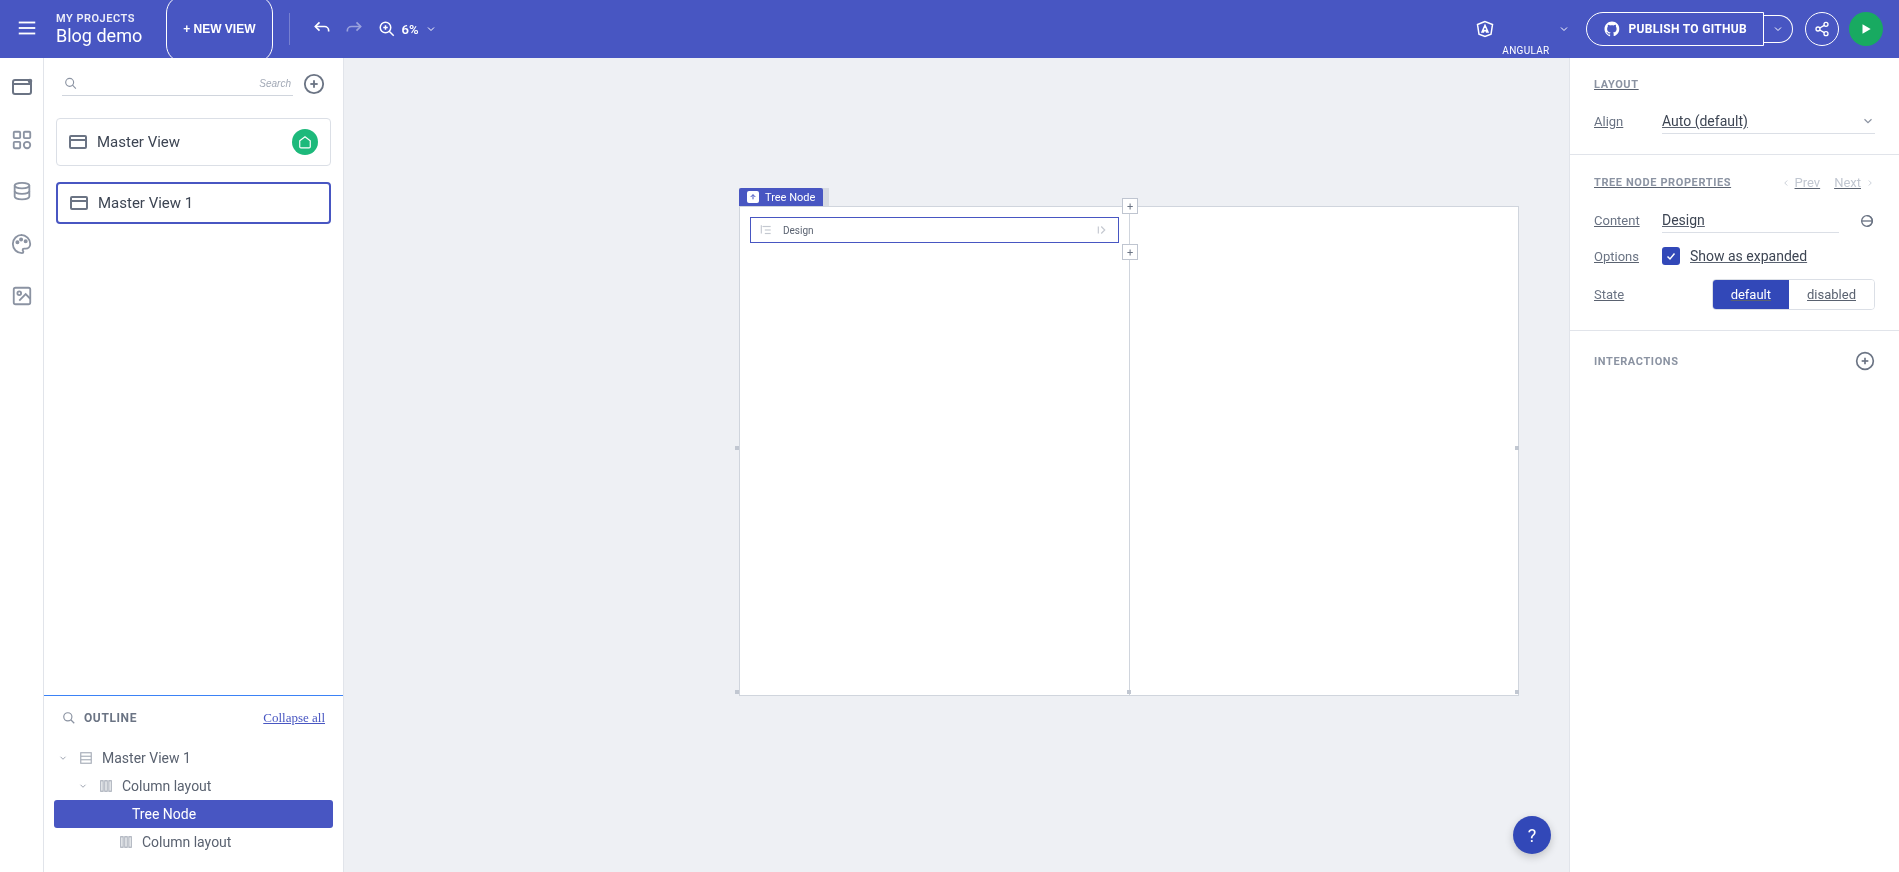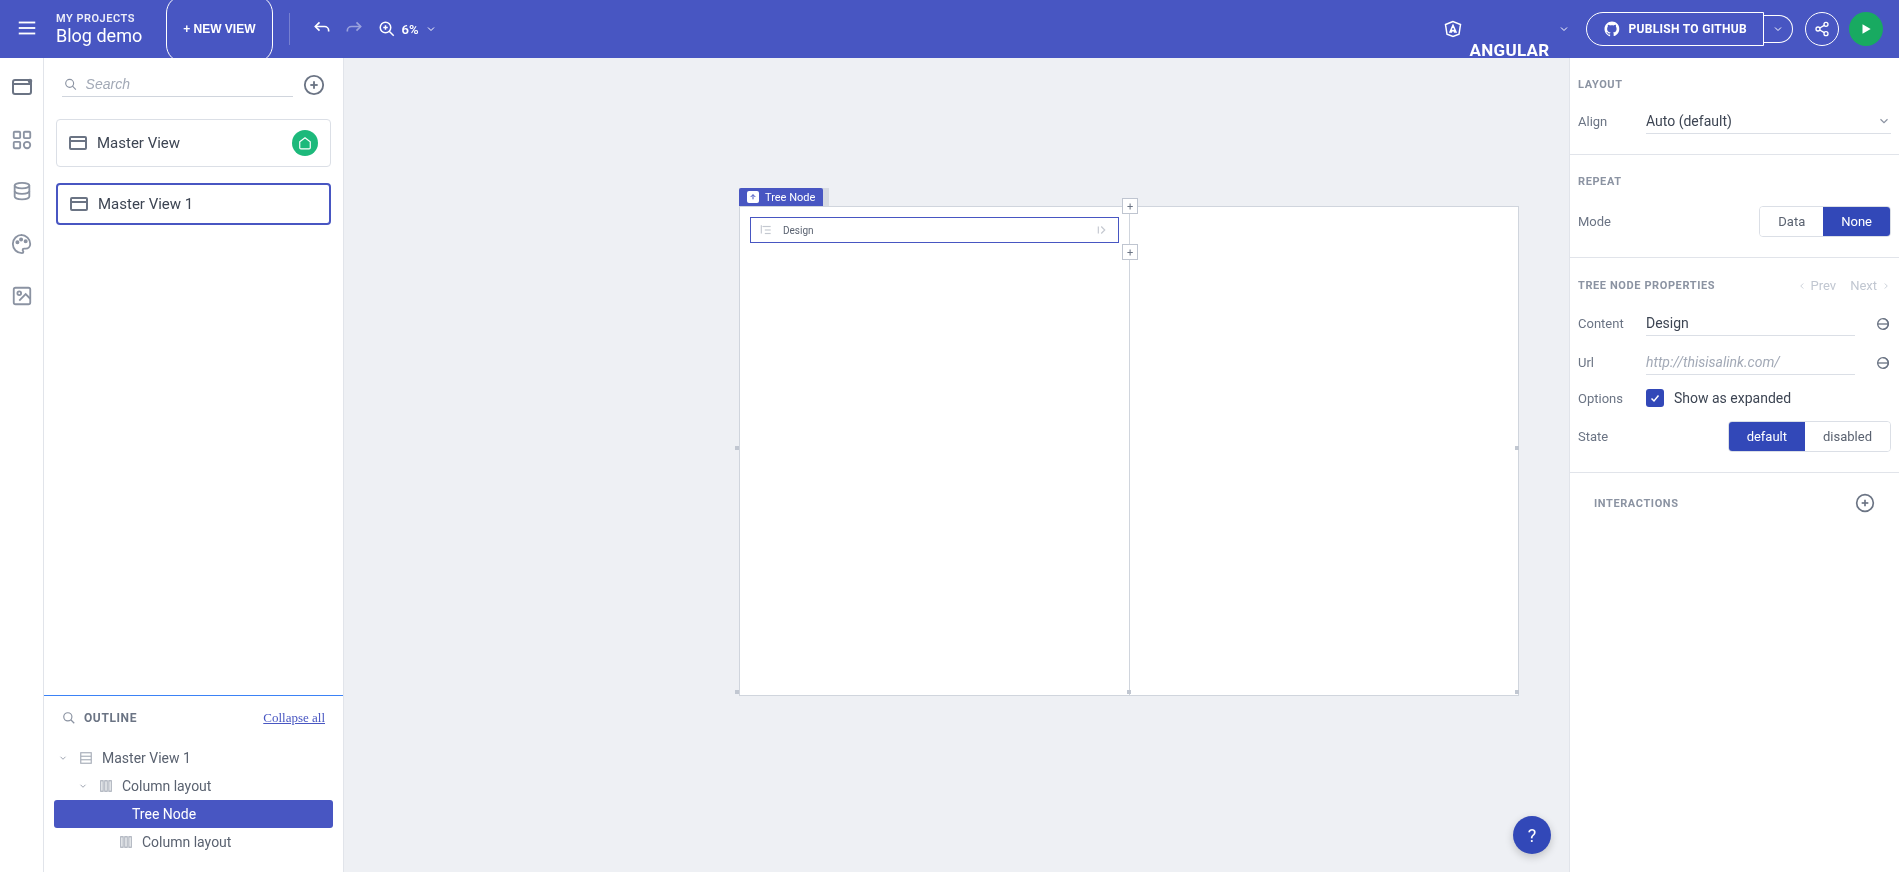--- a/index.html
+++ b/index.html
@@ -13,38 +13,38 @@
 .project-block .sub { font-size: 11px; font-weight: 600; letter-spacing: 0.5px; opacity: 0.9; }
 .project-block .title { font-size: 18px; line-height: 1.2; }
 .new-view-btn { border: 1px solid #fff; border-radius: 18px; background: transparent; color: #fff; font-size: 12px; font-weight: 700; padding: 26px 16px; margin-left: 8px; cursor: pointer; }
 .divider-v { width: 1px; height: 32px; background: rgba(255,255,255,0.25); margin: 0 16px; }
 .icon-btn { width: 32px; height: 32px; display: flex; align-items: center; justify-content: center; cursor: pointer; border-radius: 50%; }
 .icon-btn.disabled { opacity: 0.45; cursor: default; }
 .zoom { display: flex; align-items: center; gap: 6px; color: #fff; margin-left: 8px; cursor: pointer; }
 .zoom .pct { font-weight: 600; font-size: 13px; }
 .spacer { flex: 1; }
 .framework { display: flex; align-items: center; gap: 8px; color: #fff; cursor: pointer; margin-right: 16px; }
-.framework .fw { font-weight: 700; font-size: 17px; letter-spacing: 0.3px; margin-top: 42px; }
+.framework .fw { font-weight: 400; font-size: 10px; letter-spacing: 0.3px; margin-top: 42px; }
 .publish-split { display: flex; align-items: center; margin-right: 12px; }
 .publish-btn { display: flex; align-items: center; gap: 8px; border: 1px solid #fff; border-radius: 18px 0 0 18px; padding: 7px 16px; color: #fff; background: transparent; cursor: pointer; }
 .publish-dd { border: 1px solid #fff; border-left: none; border-radius: 0 18px 18px 0; padding: 7px 8px; color: #fff; background: transparent; cursor: pointer; display: flex; align-items: center; }
 .publish-btn .lbl { font-size: 12px; font-weight: 700; letter-spacing: 0.3px; }
 .share-btn { width: 34px; height: 34px; border: 1px solid #fff; border-radius: 50%; display: flex; align-items: center; justify-content: center; cursor: pointer; margin-right: 10px; }
 .play-btn { width: 34px; height: 34px; background: #18aa61; border-radius: 50%; display: flex; align-items: center; justify-content: center; cursor: pointer; }
 
 
 .body { display: flex; height: calc(872px - 58px); }
 .rail { width: 44px; background: #fff; border-right: 1px solid #e1e4ea; display: flex; flex-direction: column; align-items: center; padding-top: 16px; gap: 24px; }
 .rail .ritem { width: 28px; height: 28px; display: flex; align-items: center; justify-content: center; cursor: pointer; }
 
 .left-panel { width: 300px; background: #fff; border-right: 1px solid #e1e4ea; display: flex; flex-direction: column; }
 .lp-top { padding: 14px 18px 10px; }
 .search-row { display: flex; align-items: center; gap: 10px; }
 .search-box { flex: 1; display: flex; align-items: center; gap: 8px; border-bottom: 1px solid #d0d5dd; padding: 4px 2px; }
-.search-box input { border: none; outline: none; font-size: 14px; width: 100%; color: #6b7484; }
+.search-box input { border: none; outline: none; font-size: 10px; width: 100%; color: #6b7484; text-align: right; }
 .search-box input::placeholder { color: #a2a9b6; font-style: italic; }
 .add-circle { width: 22px; height: 22px; cursor: pointer; color: #6b7484; }
 
 .views-list { padding: 12px; }
 .view-item { display: flex; align-items: center; gap: 10px; padding: 10px 12px; border: 1px solid #dbdfe6; border-radius: 4px; margin-bottom: 16px; cursor: pointer; background: #fff; }
 .view-item.selected { border: 2px solid #4856c2; }
 .view-item .vi-icon { width: 18px; height: 14px; border: 2px solid #6b7484; border-radius: 2px; position: relative; }
 .view-item .vi-icon::after { content: ''; position: absolute; top: 2px; left: 0; right: 0; height: 2px; background: #6b7484; }
 .view-item .name { flex: 1; color: #3d4553; font-size: 15px; }
 .home-badge { width: 26px; height: 26px; background: #1db97b; border-radius: 50%; display: flex; align-items: center; justify-content: center; }
@@ -69,21 +69,21 @@
 .node-row { margin: 10px; height: 26px; border: 1px solid #4856c2; display: flex; align-items: center; padding: 0 8px; gap: 10px; position: relative; }
 .node-row .ni { width: 14px; height: 14px; opacity: 0.5; }
 .node-row .nl { font-size: 10px; color: #5a6270; }
 .node-row .nex { margin-left: auto; opacity: 0.5; width: 14px; height: 14px; }
 .mid-line { position: absolute; top: 0; bottom: 0; left: 50%; width: 1px; background: #d0d5dd; pointer-events:none; }
 .plus-sq { position: absolute; width: 16px; height: 16px; background: #fff; border: 1px solid #bfc5d0; display: flex; align-items: center; justify-content: center; font-size: 11px; color: #6b7484; cursor: pointer; }
 .dot { position: absolute; width: 4px; height: 4px; background: #c1c7d1; }
 
 
 .right-panel { width: 330px; background: #fff; border-left: 1px solid #e1e4ea; overflow-y: auto; }
-.rp-sec { padding: 20px 8px; border-bottom: 1px solid #e1e4ea; }
+.rp-sec { padding: 20px 24px; border-bottom: 1px solid #e1e4ea; text-decoration: underline; }
 .rp-title { font-size: 11px; font-weight: 700; letter-spacing: 0.6px; color: #8b93a2; margin-bottom: 18px; }
 .rp-row { display: flex; align-items: center; gap: 12px; margin-bottom: 14px; }
 .rp-row:last-child { margin-bottom: 0; }
 .rp-label { width: 56px; font-size: 13px; color: #6b7484; }
 .rp-val-wrap { flex: 1; display: flex; align-items: center; border-bottom: 1px solid #dbdfe6; padding: 4px 0; }
 .rp-val { color: #3d4553; font-size: 14px; flex: 1; }
 .rp-ph { color: #a2a9b6; font-style: italic; }
 .chev { width: 14px; height: 14px; color: #8b93a2; }
 .seg { display: flex; border: 1px solid #dbdfe6; border-radius: 4px; overflow: hidden; margin-left: auto; }
 .seg .so { padding: 7px 18px; font-size: 13px; cursor: pointer; background: #fff; color: #5a6270; }
@@ -368,30 +368,20 @@
         <span class="rp-label">Align</span>
         <div class="rp-val-wrap">
           <span class="rp-val">Auto (default)</span>
           <svg class="chev" viewBox="0 0 24 24" fill="none" stroke="#8b93a2" stroke-width="2">
               <polyline points="6 9 12 15 18 9"></polyline>
             </svg>
         </div>
       </div>
     </div>
 
-    <div class="rp-sec">
-      <div class="rp-title">REPEAT</div>
-      <div class="rp-row">
-        <span class="rp-label">Mode</span>
-        <div class="seg">
-          <span class="so">Data</span>
-          <span class="so on">None</span>
-        </div>
-      </div>
-    </div>
 
     <div class="rp-sec">
       <div class="rp-hdr-row">
         <span class="rp-title" style="margin-bottom:0">TREE NODE PROPERTIES</span>
         <span class="pn-nav">
           <span class="it">
             <svg width="10" height="10" viewBox="0 0 24 24" fill="none" stroke="#c1c7d1" stroke-width="2">
                 <polyline points="15 18 9 12 15 6"></polyline>
               </svg>
             <span>Prev</span>
@@ -401,33 +391,20 @@
             <svg width="10" height="10" viewBox="0 0 24 24" fill="none" stroke="#c1c7d1" stroke-width="2">
                 <polyline points="9 18 15 12 9 6"></polyline>
               </svg>
           </span>
         </span>
       </div>
       <div class="rp-row">
         <span class="rp-label">Content</span>
         <div class="rp-val-wrap">
           <span class="rp-val">Design</span>
-        </div>
-        <span class="bind-ic">
-          <svg width="16" height="16" viewBox="0 0 24 24" fill="none" stroke="#6b7484" stroke-width="2">
-              <circle cx="12" cy="12" r="8"></circle>
-              <path d="M12 4a8 8 0 010 16"></path>
-              <path d="M4 12h16"></path>
-            </svg>
-        </span>
-      </div>
-      <div class="rp-row">
-        <span class="rp-label">Url</span>
-        <div class="rp-val-wrap">
-          <span class="rp-val rp-ph">http://thisisalink.com/</span>
         </div>
         <span class="bind-ic">
           <svg width="16" height="16" viewBox="0 0 24 24" fill="none" stroke="#6b7484" stroke-width="2">
               <circle cx="12" cy="12" r="8"></circle>
               <path d="M12 4a8 8 0 010 16"></path>
               <path d="M4 12h16"></path>
             </svg>
         </span>
       </div>
       <div class="rp-row">

